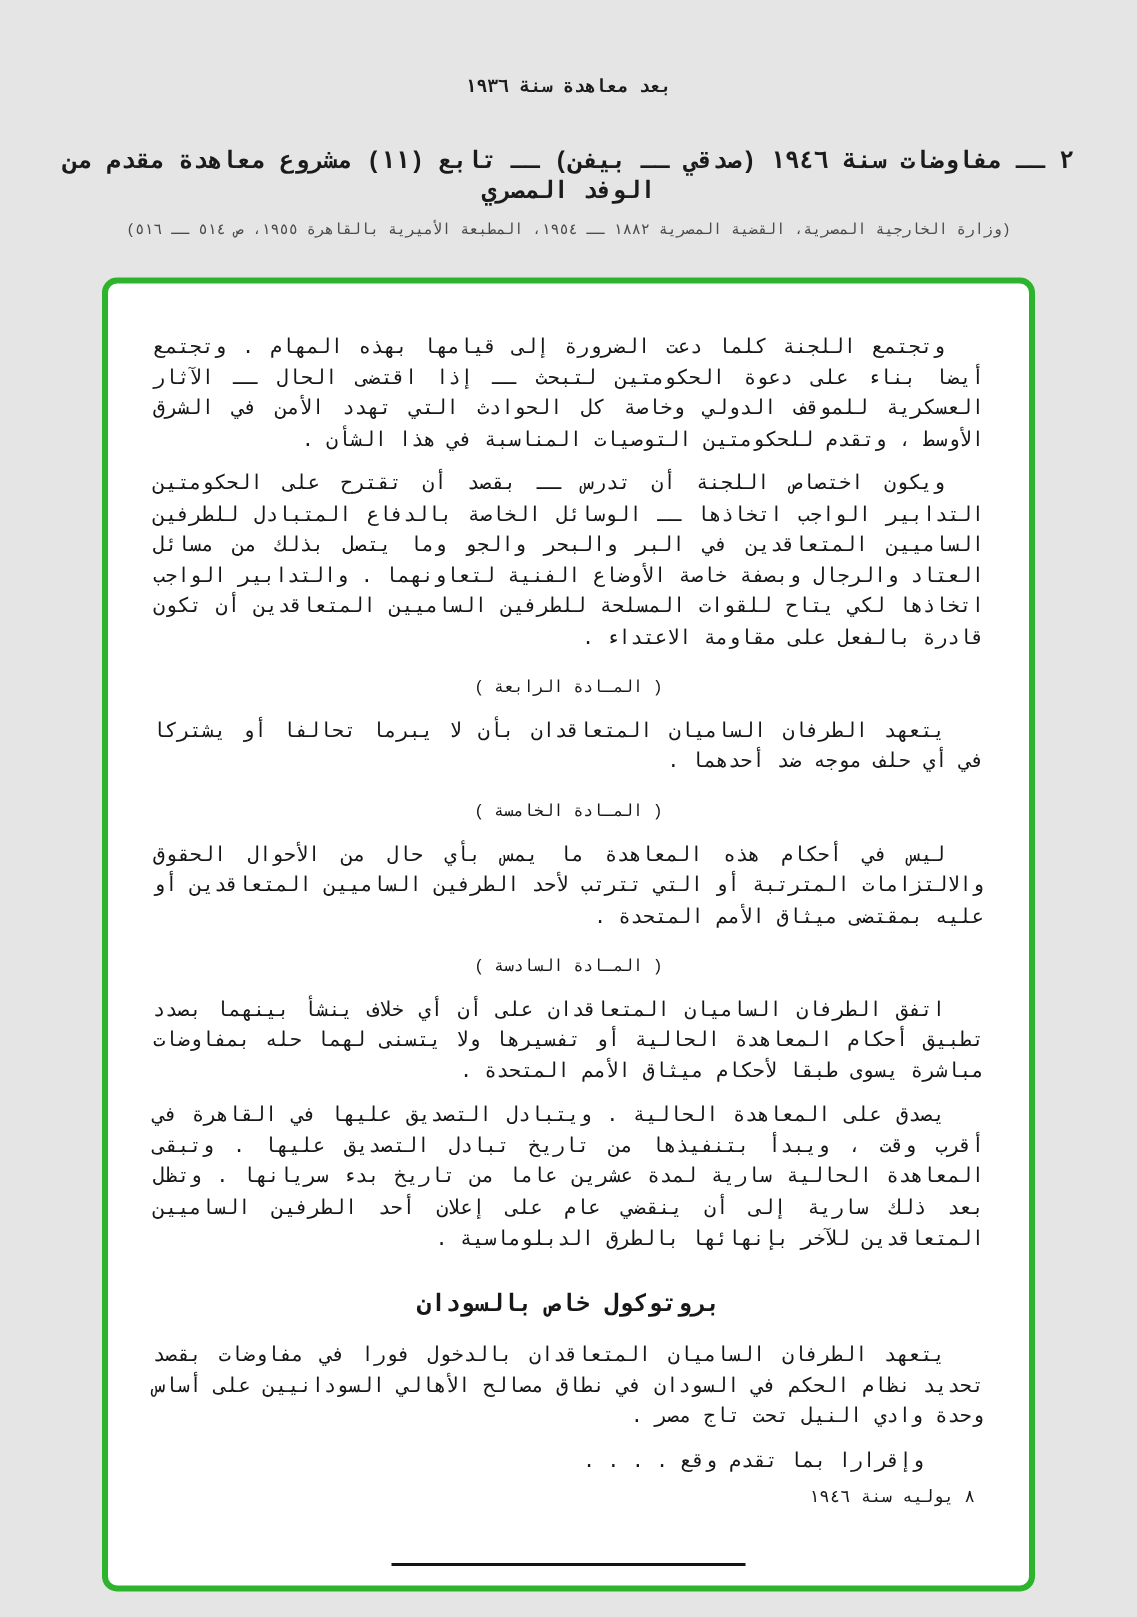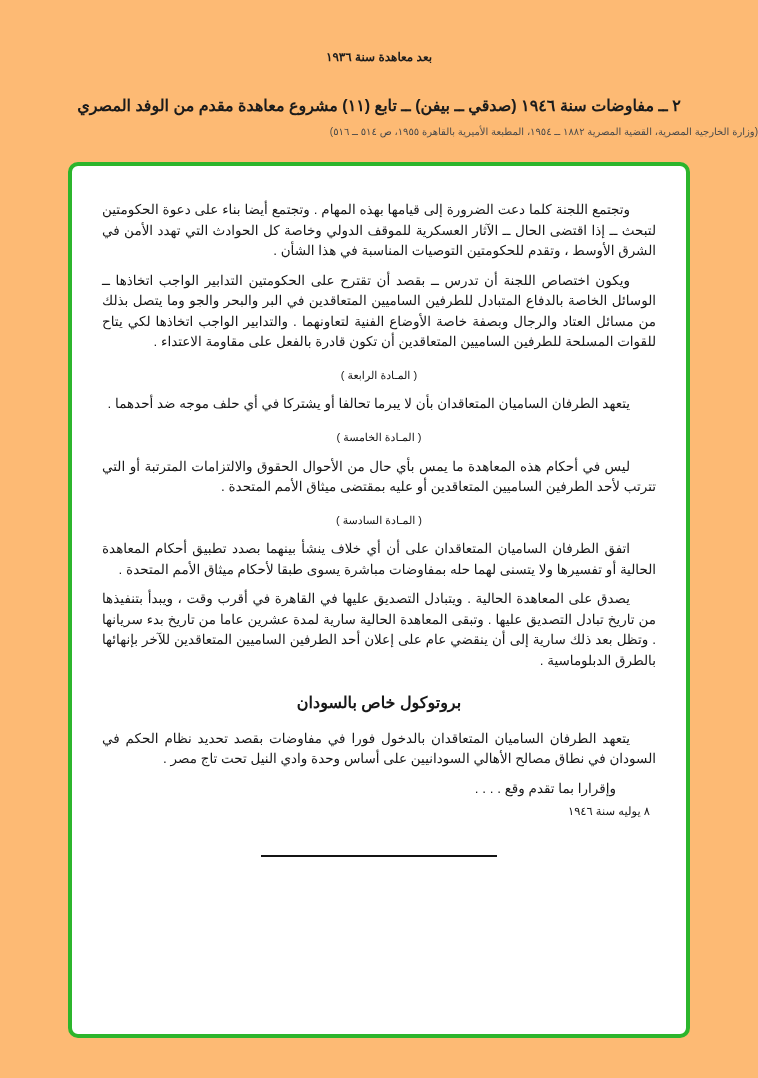--- a/index.html
+++ b/index.html
@@ -5,22 +5,22 @@
   html, body {
     margin: 0;
     padding: 0;
     background: #ffffff;
   }
   .page {
     position: relative;
     width: 758px;
     height: 1078px;
     margin: 0 auto;
-    background: #fdba74;
-    font-family: Liberation Sans, sans-serif;
+    background: #e5e5e5;
+    font-family: Liberation Mono, monospace;
     direction: rtl;
     overflow: hidden;
     color: #1b1b1b;
   }
   .doc-header {
     text-align: center;
     padding-top: 50px;
   }
   .doc-header .kicker {
     font-size: 12px;
@@ -31,21 +31,20 @@
   .doc-header .title {
     font-size: 16px;
     font-weight: bold;
     margin-bottom: 11px;
     padding: 0 20px;
     margin-top: 32px;
   }
   .doc-header .source {
     font-size: 10px;
     color: #4a4a4a;
-    text-align: right;
   }
   .green-frame {
     box-sizing: border-box;
     width: 622px;
     height: 876px;
     margin: 25px auto 0;
     border: 4px solid #2cb52c;
     border-radius: 10px;
     background: #ffffff;
   }

